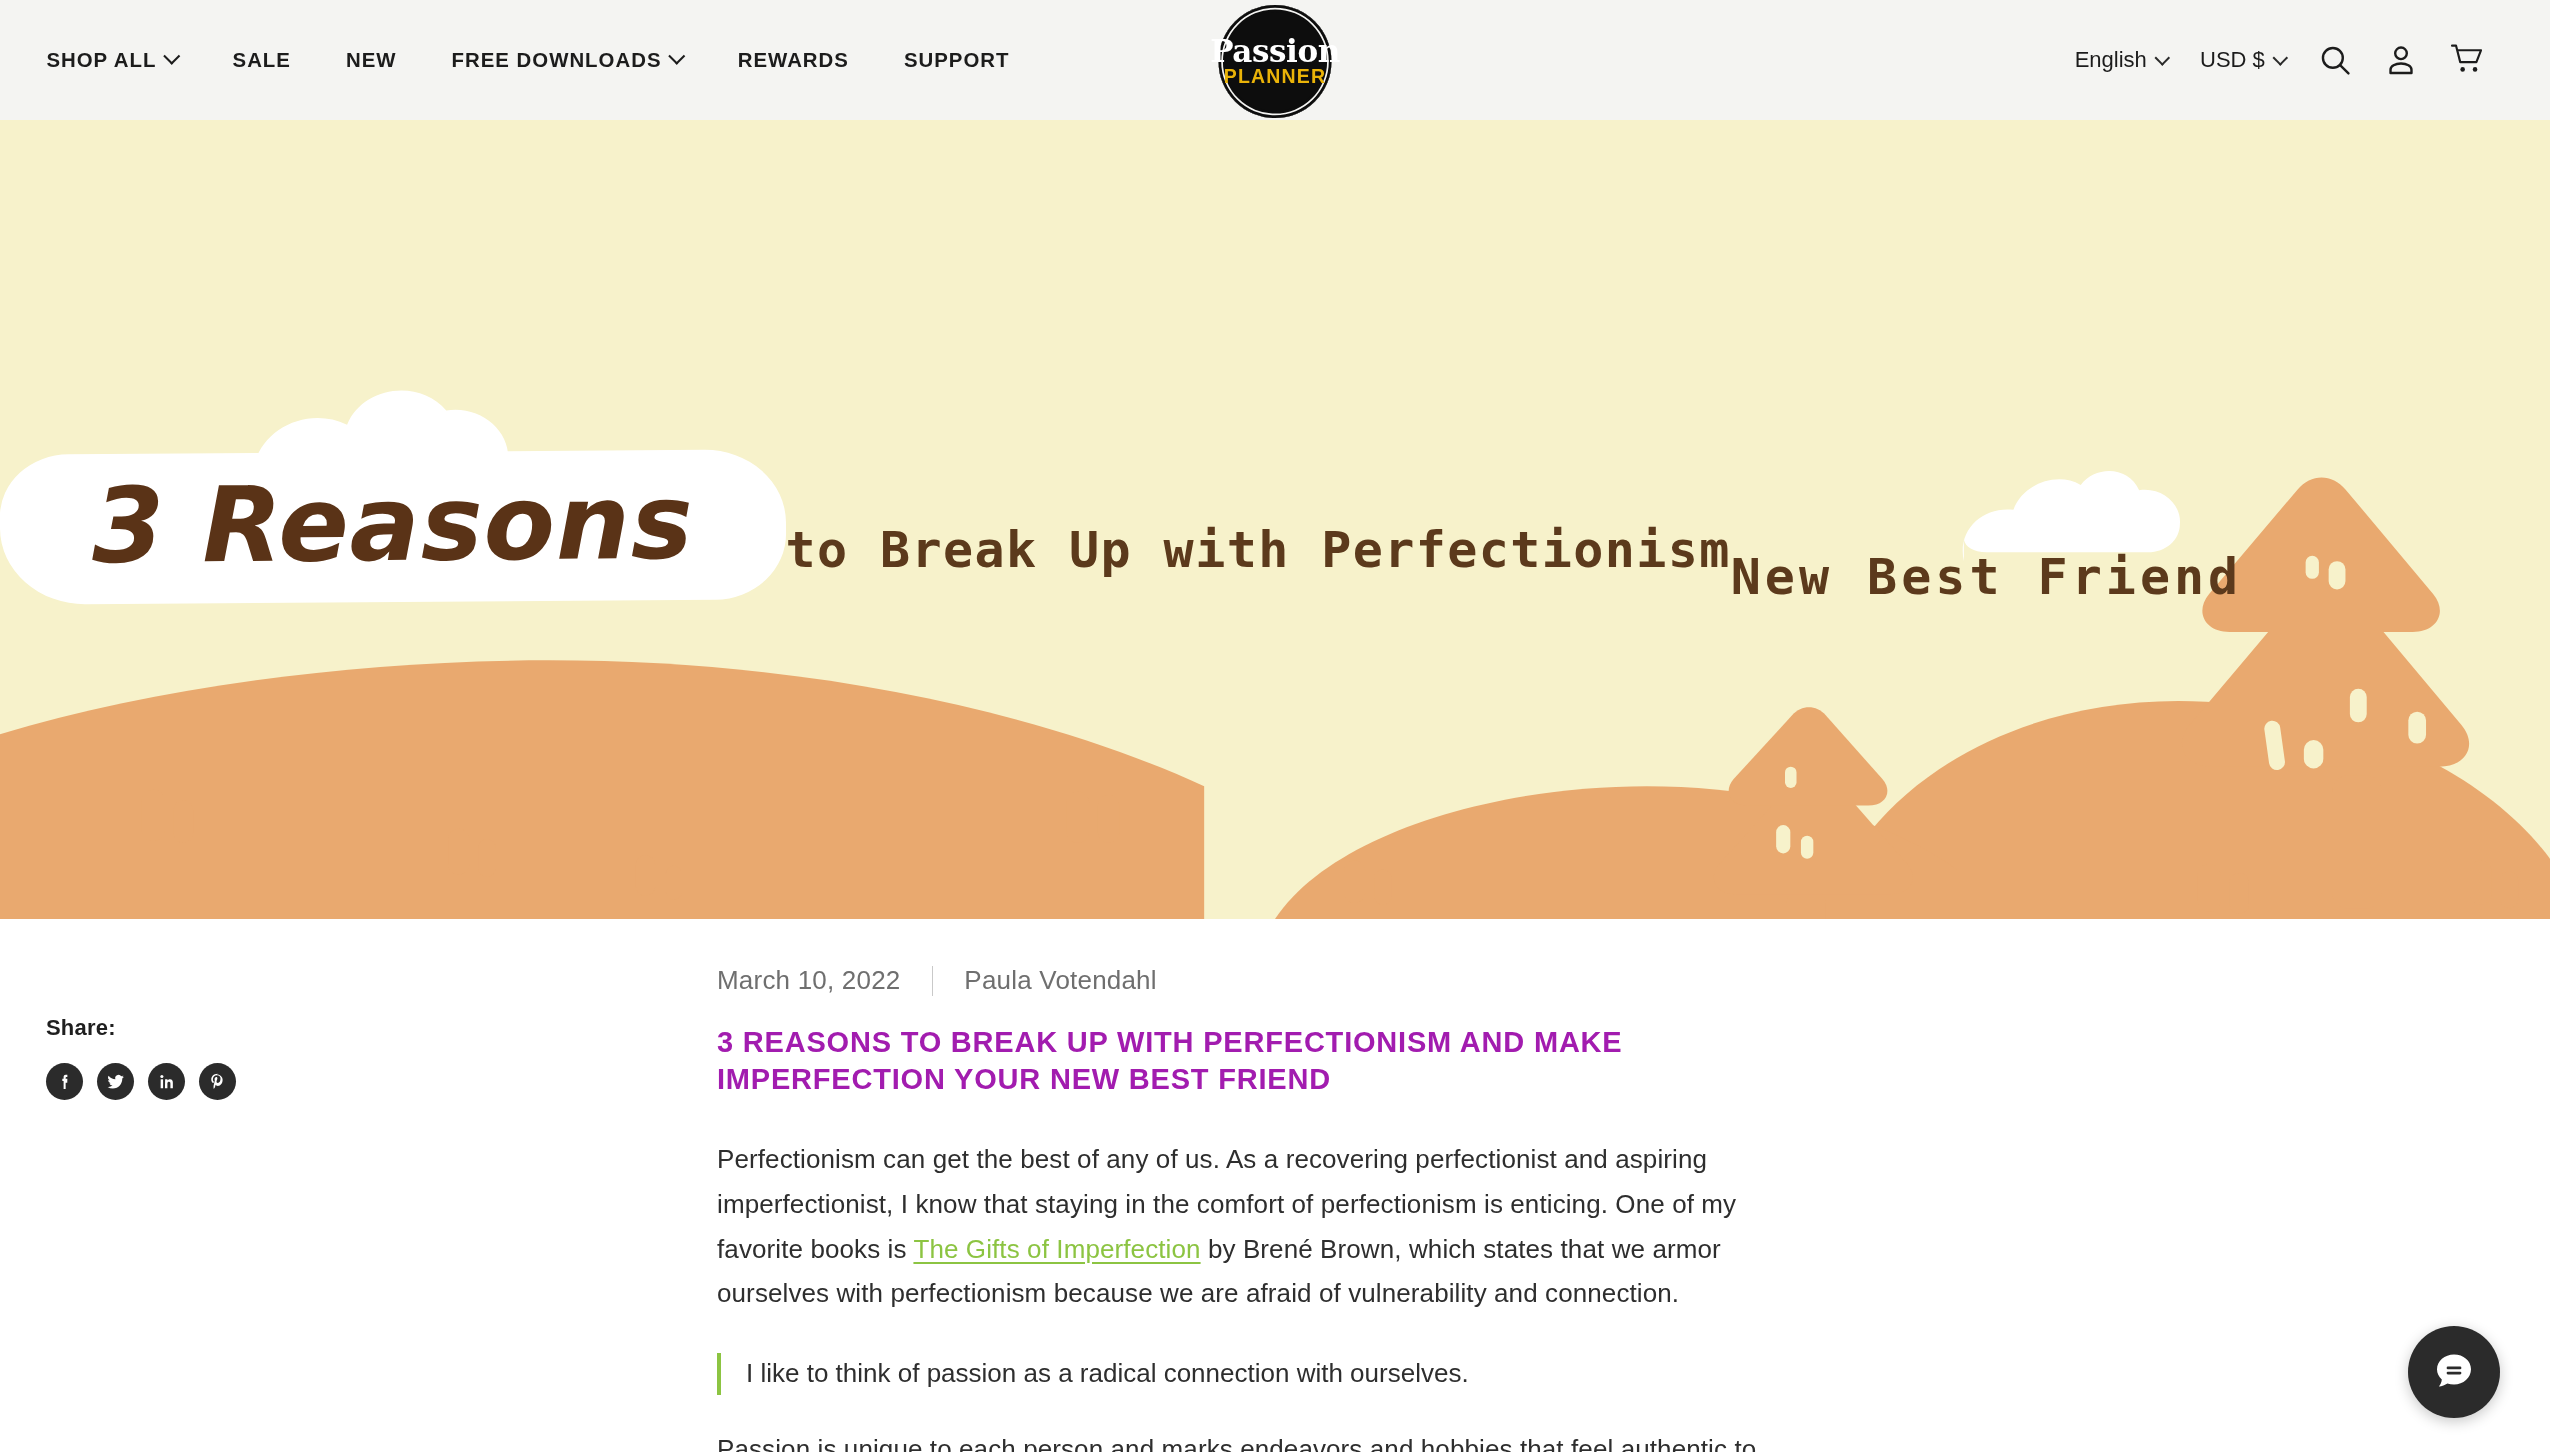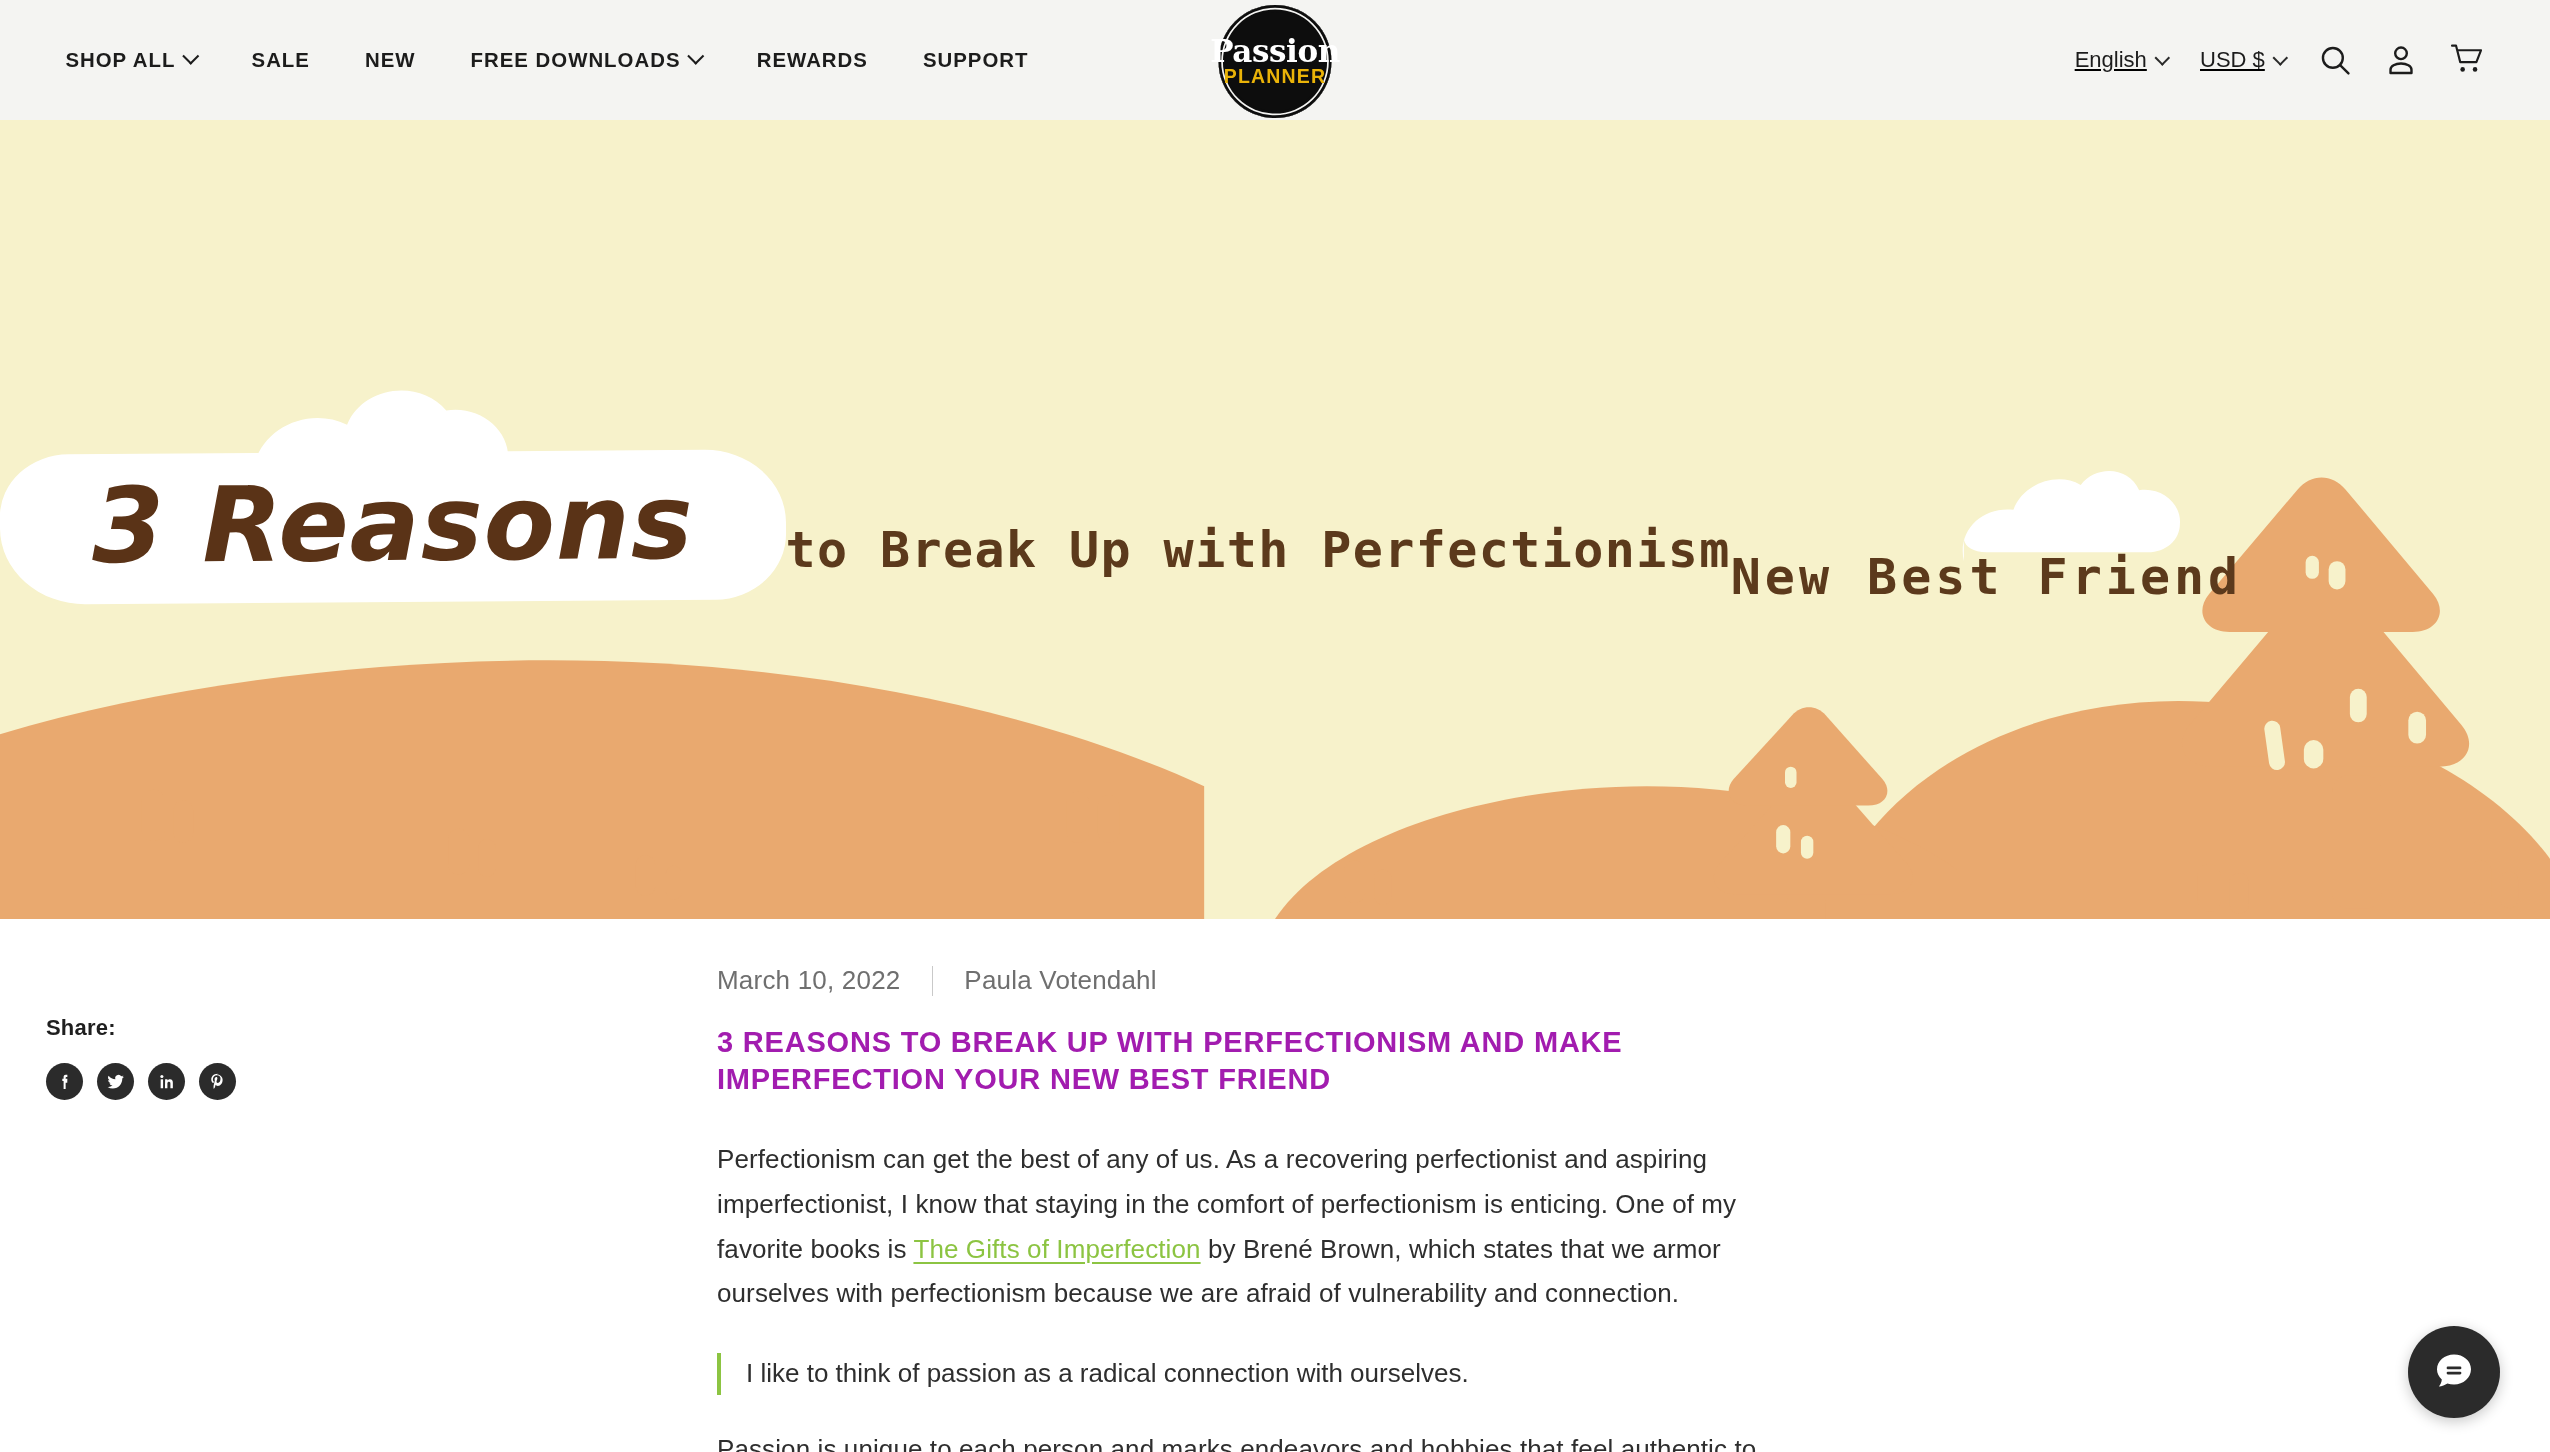--- a/index.html
+++ b/index.html
@@ -10,21 +10,21 @@
     -webkit-font-smoothing:antialiased;
   }
 
   
   .header {
     position:relative;
     height:120px;
     background:#f4f4f2;
     display:flex;
     align-items:center;
-    padding:0 53px;
+    padding:0 34px;
     z-index:40;
   }
   .nav {
     display:flex;
     align-items:center;
     gap:0;
   }
   .nav-item {
     display:flex;
     align-items:center;
@@ -78,21 +78,20 @@
     line-height:1;
   }
 
   .header-right {
     position:absolute;
     right:50px;
     top:0; bottom:0;
     display:flex;
     align-items:center;
     gap:0;
-    text-decoration:underline;
   }
   .sel {
     display:flex; align-items:center; gap:10.6px;
     font-size:22px; color:#1c1c1c; cursor:pointer;
     padding:0 16px;
     white-space:nowrap;
   }
   .caret-thin {
     display:inline-block;
     width:10.6px; height:10.6px;

